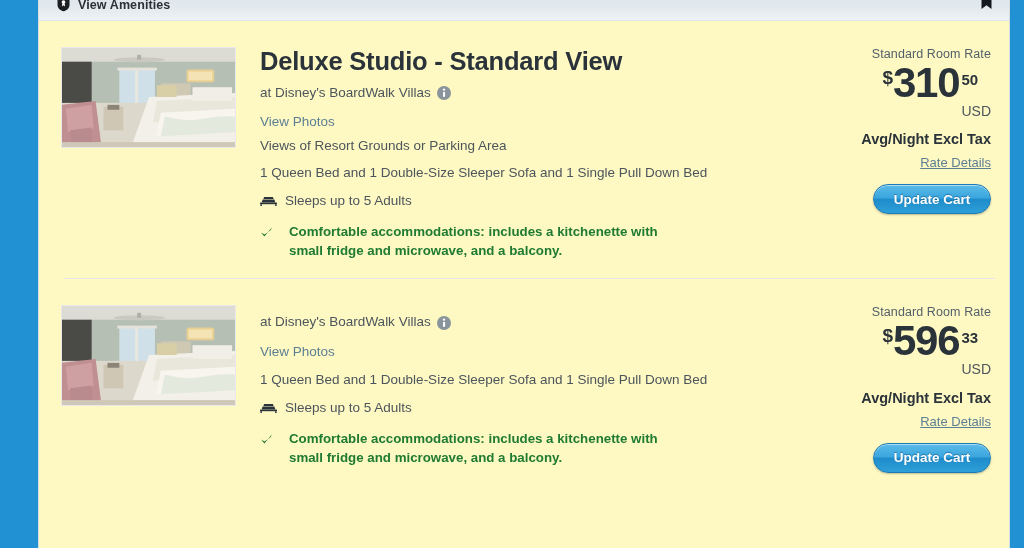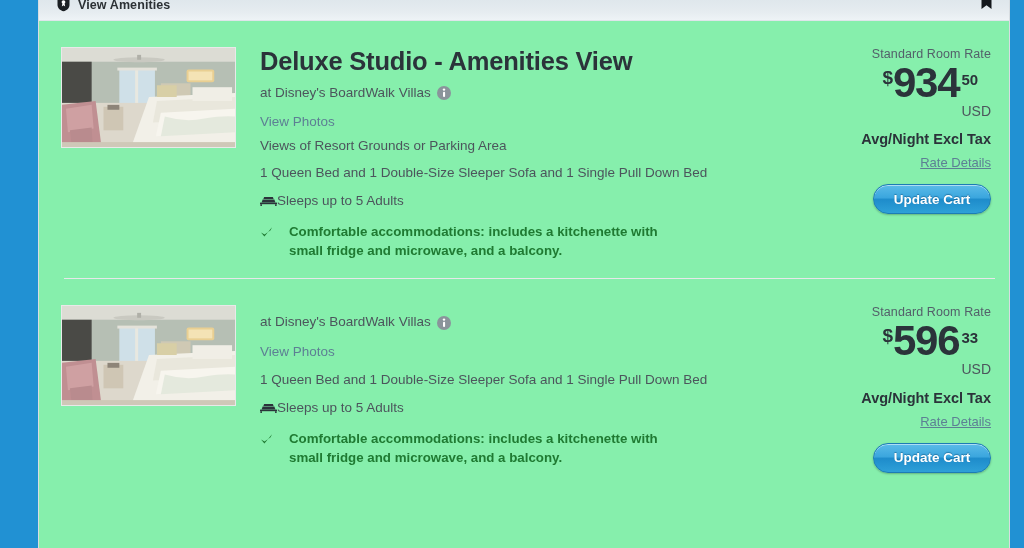--- a/index.html
+++ b/index.html
@@ -20,21 +20,21 @@
     position: absolute; top: 0; bottom: 0;
     background: #2191d3;
   }
   .side-band.left  { left: 0;  width: 38px; }
   .side-band.right { right: 0; width: 14px; }
 
   
   #page {
     position: absolute;
     left: 38px; right: 14px; top: 0; bottom: 0;
-    background: #86efac;
+    background: #fef9c3;
     border-left: 1px solid #d8dde1;
     border-right: 1px solid #d8dde1;
     overflow: hidden;
   }
 
   
   .amenity-bar {
     position: relative;
     height: 21px;
     background: linear-gradient(to bottom, #dfe7ec 0%, #e6ecf0 60%, #eef3f6 100%);
@@ -123,21 +123,21 @@
   }
   .bed-desc {
     margin-top: 12px;
     font-size: 13.5px;
     color: #4c555c;
   }
   .sleeps-line {
     margin-top: 13px;
     font-size: 13.5px;
     color: #4c555c;
-    display: flex; align-items: center; 
+    display: flex; align-items: center; gap: 8px;
   }
   .bed-icon { width: 17px; height: 12px; display: block; }
 
   .highlight {
     margin-top: 15px;
     display: flex;
     gap: 8px;
     max-width: 400px;
   }
   .check-icon { width: 13px; height: 13px; margin-top: 3px; flex: 0 0 auto; }
@@ -283,21 +283,21 @@
             <path d="M4 62 L30 58 L32 82 L6 86 Z" fill="#cfa0a2"></path>
             <path d="M8 84 L30 81 L31 99 L10 101 Z" fill="#b98b8e"></path>
             <rect x="42" y="60" width="20" height="24" fill="#cfc6b4"></rect>
             <rect x="46" y="58" width="12" height="5" fill="#8d8478"></rect>
             <rect x="0" y="96" width="175" height="5" fill="#cfc8b8"></rect>
           </svg>
         </div>
       </div>
 
       <div class="room-main">
-        <div class="room-title">Deluxe Studio - Amenities View</div>
+        <div class="room-title">Deluxe Studio - Standard View</div>
 
         <div class="resort-line">
           <span>at Disney's BoardWalk Villas</span>
           <svg class="info-icon" viewBox="0 0 14 14">
             <circle cx="7" cy="7" r="7" fill="#8a949b"></circle>
             <circle cx="7" cy="3.6" r="1.2" fill="#ffffff"></circle>
             <rect x="6" y="5.8" width="2.1" height="5.2" rx="1" fill="#ffffff"></rect>
           </svg>
         </div>
 
@@ -321,21 +321,21 @@
             <path d="M1 6.6 L4.4 10.6 L12 1.2 L10.6 4.2 L4.6 8.4 Z" fill="#1f7a32"></path>
           </svg>
           <span class="highlight-text">Comfortable accommodations: includes a kitchenette with small fridge and microwave, and a balcony.</span>
         </div>
       </div>
 
       <div class="price-col">
         <div class="rate-label">Standard Room Rate</div>
         <div class="price-line">
           <span class="currency-sign">$</span>
-          <span class="price-main">934</span>
+          <span class="price-main">310</span>
           <span class="price-frac-wrap">
             <span class="price-cents">50</span>
             <span class="price-usd">USD</span>
           </span>
         </div>
         <div class="avg-night">Avg/Night Excl Tax</div>
         <span class="rate-details">Rate Details</span>
         <button class="update-cart">Update Cart</button>
       </div>
     </div>

